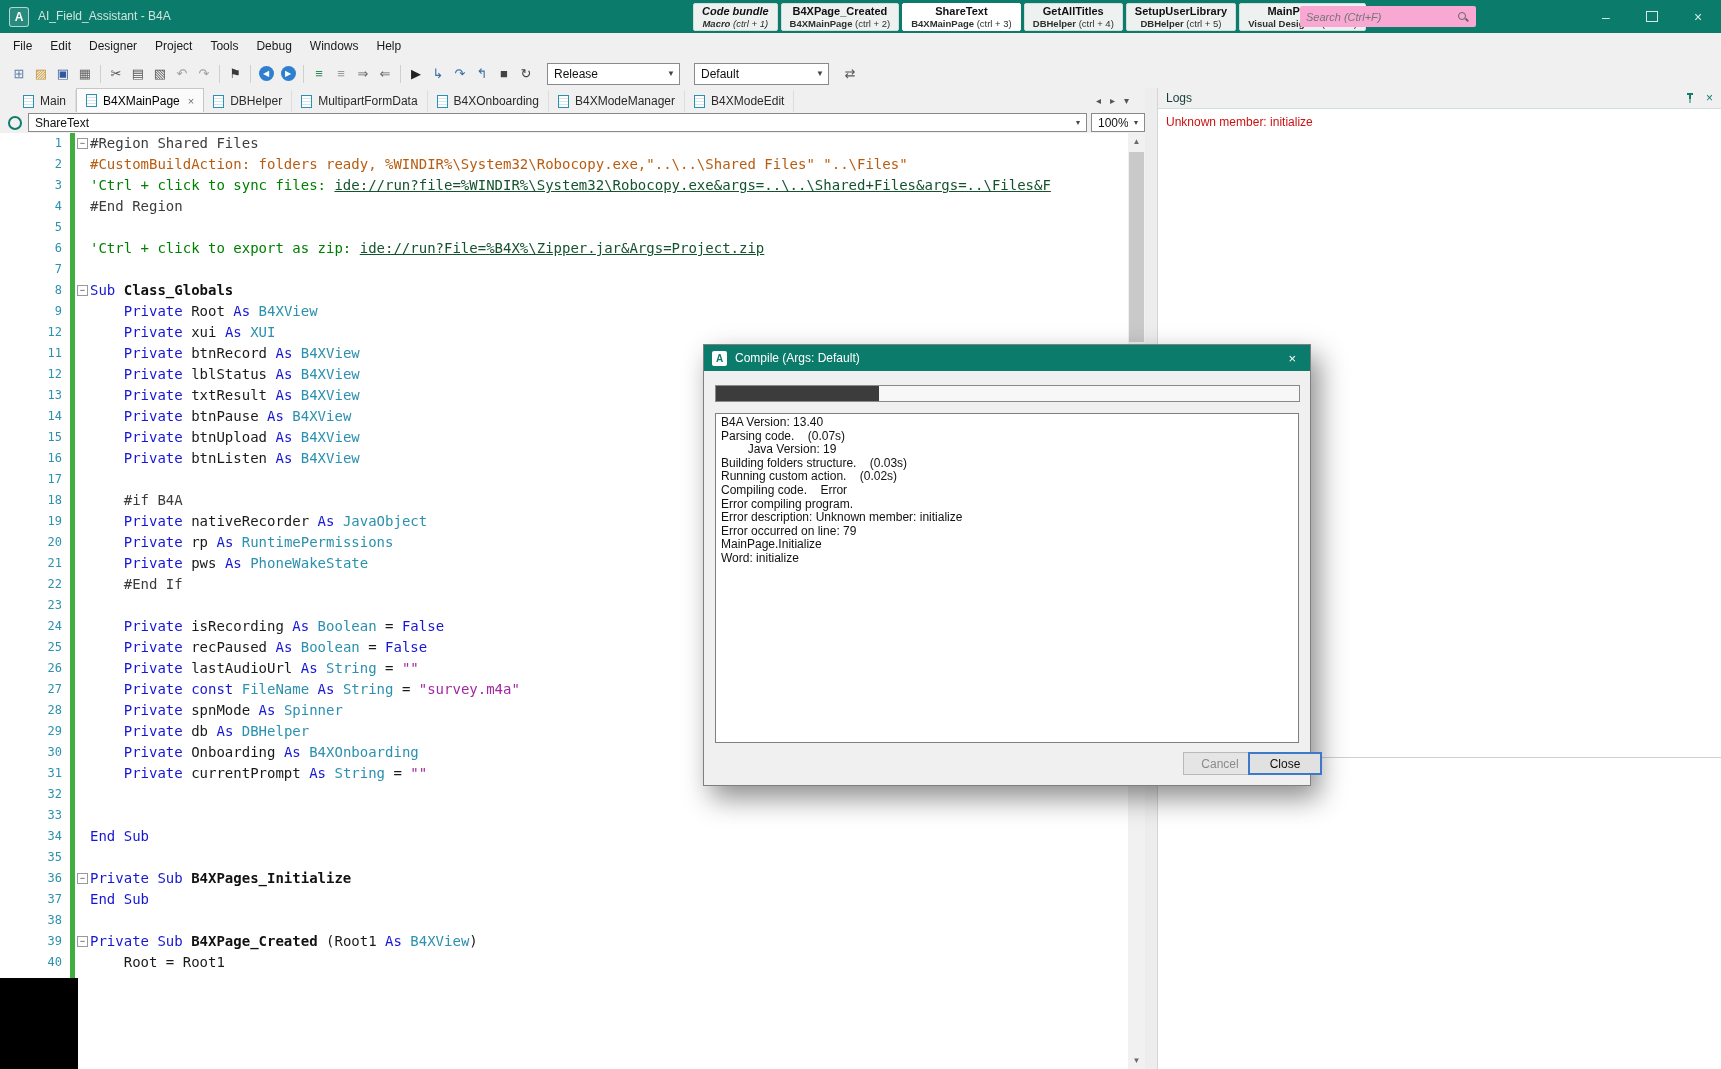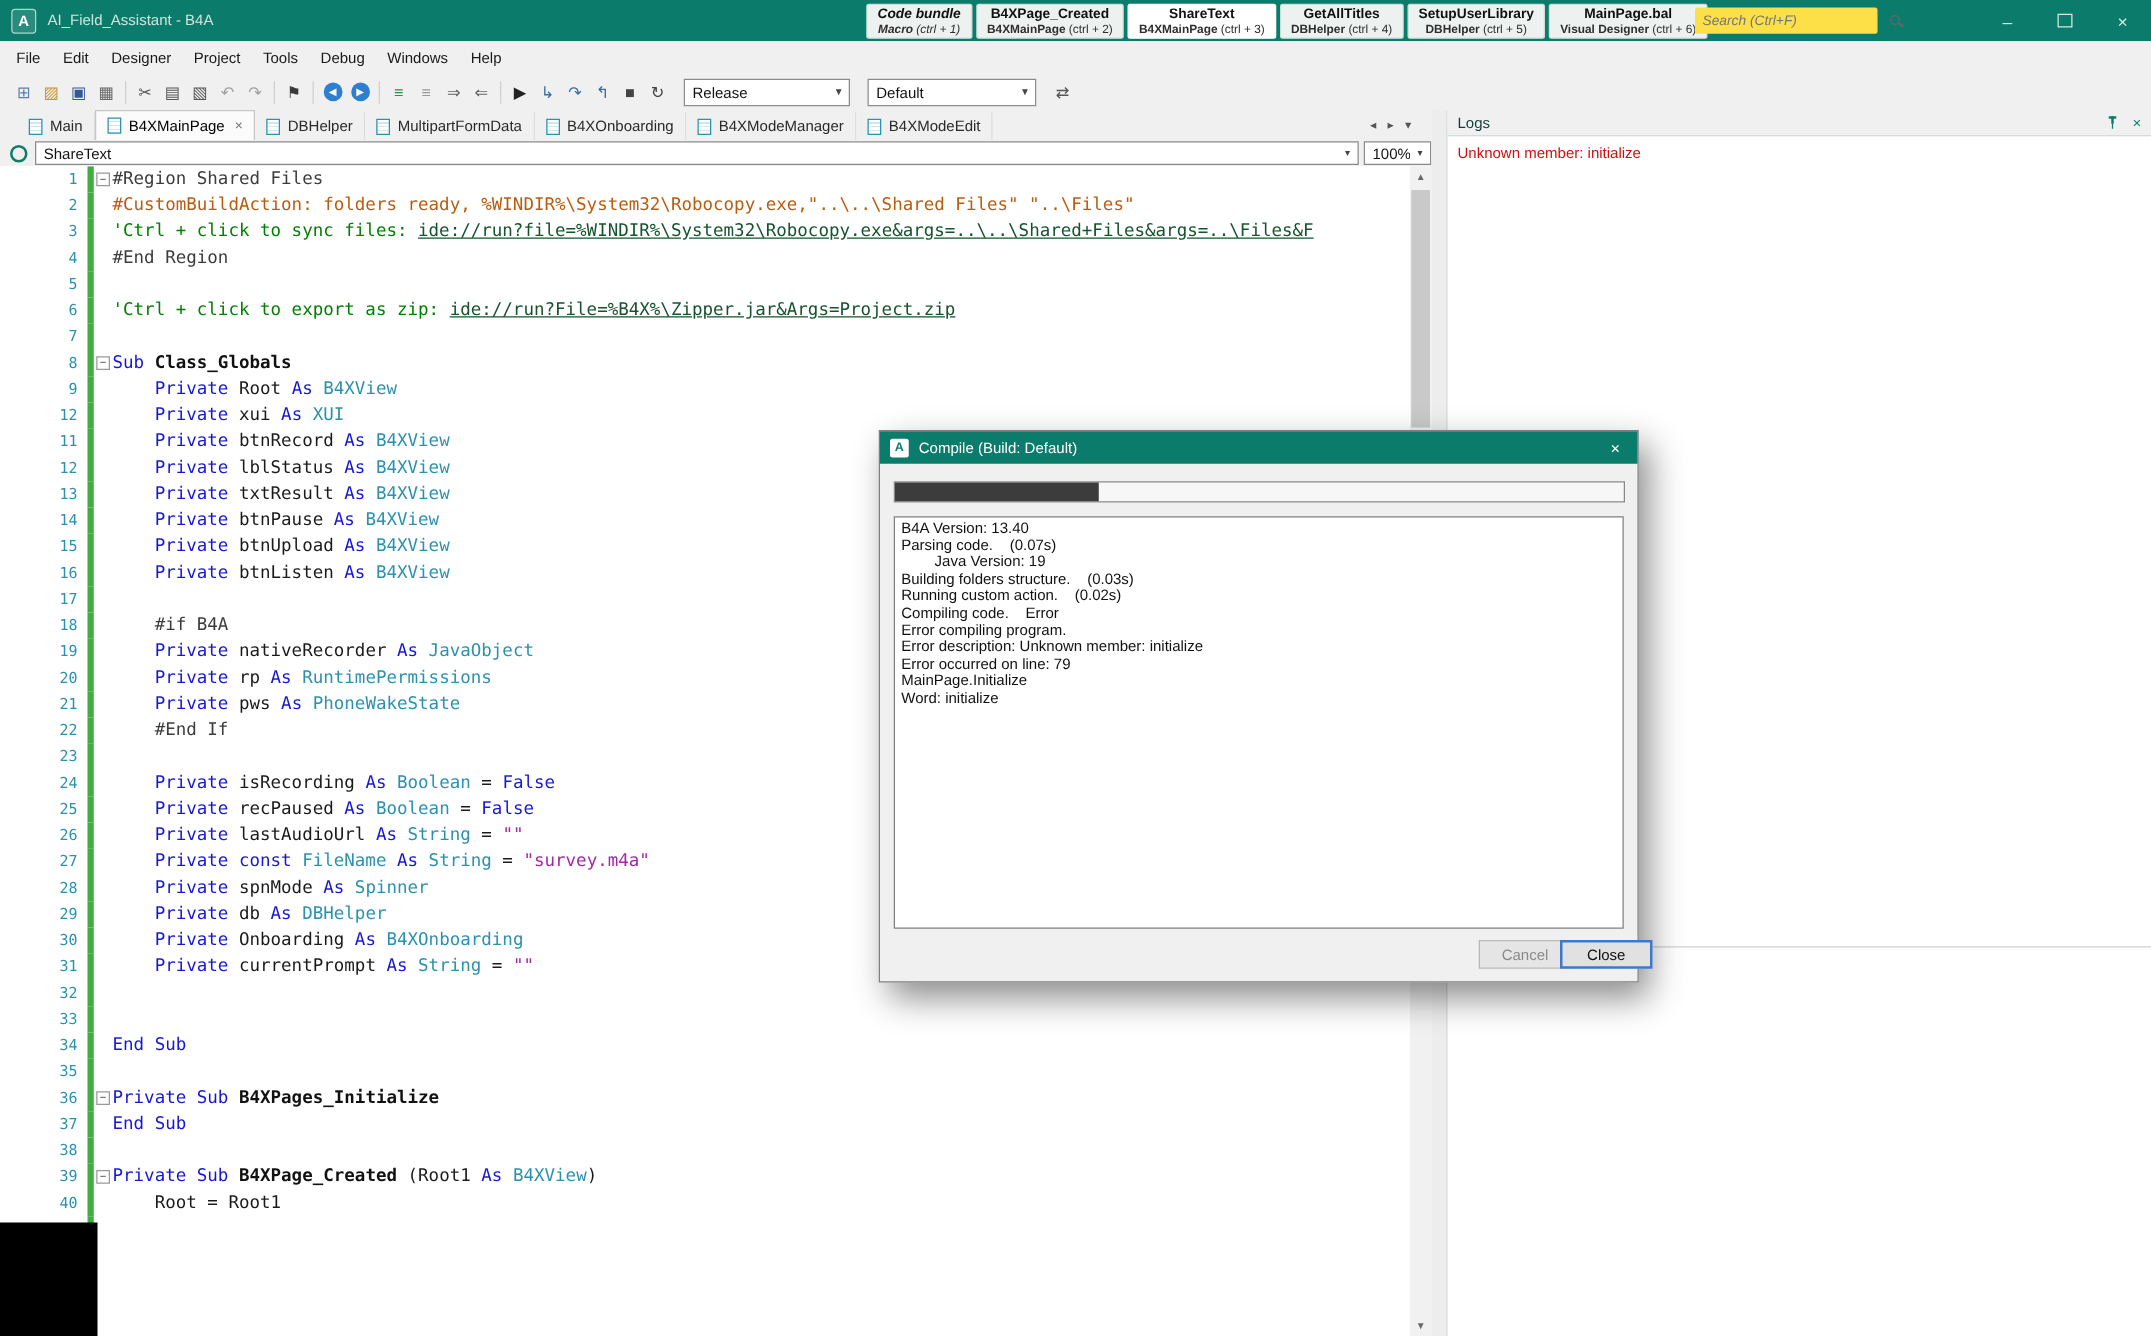--- a/index.html
+++ b/index.html
@@ -13,21 +13,21 @@
             background:rgba(255,255,255,.12);}
   .window-title{position:absolute;left:38px;top:9px;color:#cfe4df;font-size:12px;white-space:nowrap;}
   .quickbar{position:absolute;left:693px;top:3px;height:28px;display:flex;gap:3px;}
   .qbtn{background:#edf2f1;border:1px solid #cfdeda;border-radius:2px;padding:1px 8px;display:flex;
         flex-direction:column;justify-content:center;text-align:center;cursor:default;}
   .qbtn.selected{background:#ffffff;border-color:#ffffff;}
   .qbtn.italic{font-style:italic;}
   .qbtn .l1{font-size:11px;font-weight:bold;color:#101010;line-height:13px;white-space:nowrap;}
   .qbtn .l2{font-size:9.5px;color:#2e2e2e;line-height:11px;white-space:nowrap;}
   .qbtn .l2 .mod{font-weight:bold;}
-  .searchbox{position:absolute;left:1356px;top:6px;width:146px;height:21px;background:#fde047;border-radius:2px;
+  .searchbox{position:absolute;left:1300px;top:6px;width:176px;height:21px;background:#f9a8d4;border-radius:2px;
              display:flex;align-items:center;}
   .searchbox input{border:0;outline:0;flex:1;font-size:11px;font-style:italic;color:#555;padding:0 6px;
                    background:transparent;font-family:"Liberation Sans",sans-serif;}
   .mag-icon{width:12px;height:12px;position:relative;margin-right:7px;flex:none;}
   .mag-icon::before{content:"";position:absolute;left:1px;top:1px;width:6px;height:6px;border:1.5px solid #666;border-radius:50%;}
   .mag-icon::after{content:"";position:absolute;left:8px;top:8px;width:4px;height:1.5px;background:#666;transform:rotate(45deg);}
   .win-controls{position:absolute;right:0;top:0;height:33px;display:flex;}
   .win-btn{width:46px;height:33px;display:flex;align-items:center;justify-content:center;color:#d6eae5;font-size:14px;}
   .max-box{width:10px;height:9px;border:1px solid #d6eae5;}
 
@@ -340,21 +340,21 @@
     </div>
     <div class="logs-body" id="logs-body">
         <div class="log-entry" style="color: rgb(204, 17, 17);">Unknown member: initialize</div>
       </div>
     <div class="logs-divider"></div>
   </div>
 
   <div class="dialog">
     <div class="dialog-titlebar">
       <span class="dialog-logo">A</span>
-      <span class="dialog-title">Compile (Build: Default)</span>
+      <span class="dialog-title">Compile (Args: Default)</span>
       <span class="dialog-close">×</span>
     </div>
     <div class="progress">
       <div class="progress-fill" id="progress-fill" style="width: 28%;"></div>
     </div>
     <div class="output" id="compile-output">
         <div class="out-line">B4A Version: 13.40</div>
         <div class="out-line">Parsing code.    (0.07s)</div>
         <div class="out-line">        Java Version: 19</div>
         <div class="out-line">Building folders structure.    (0.03s)</div>

